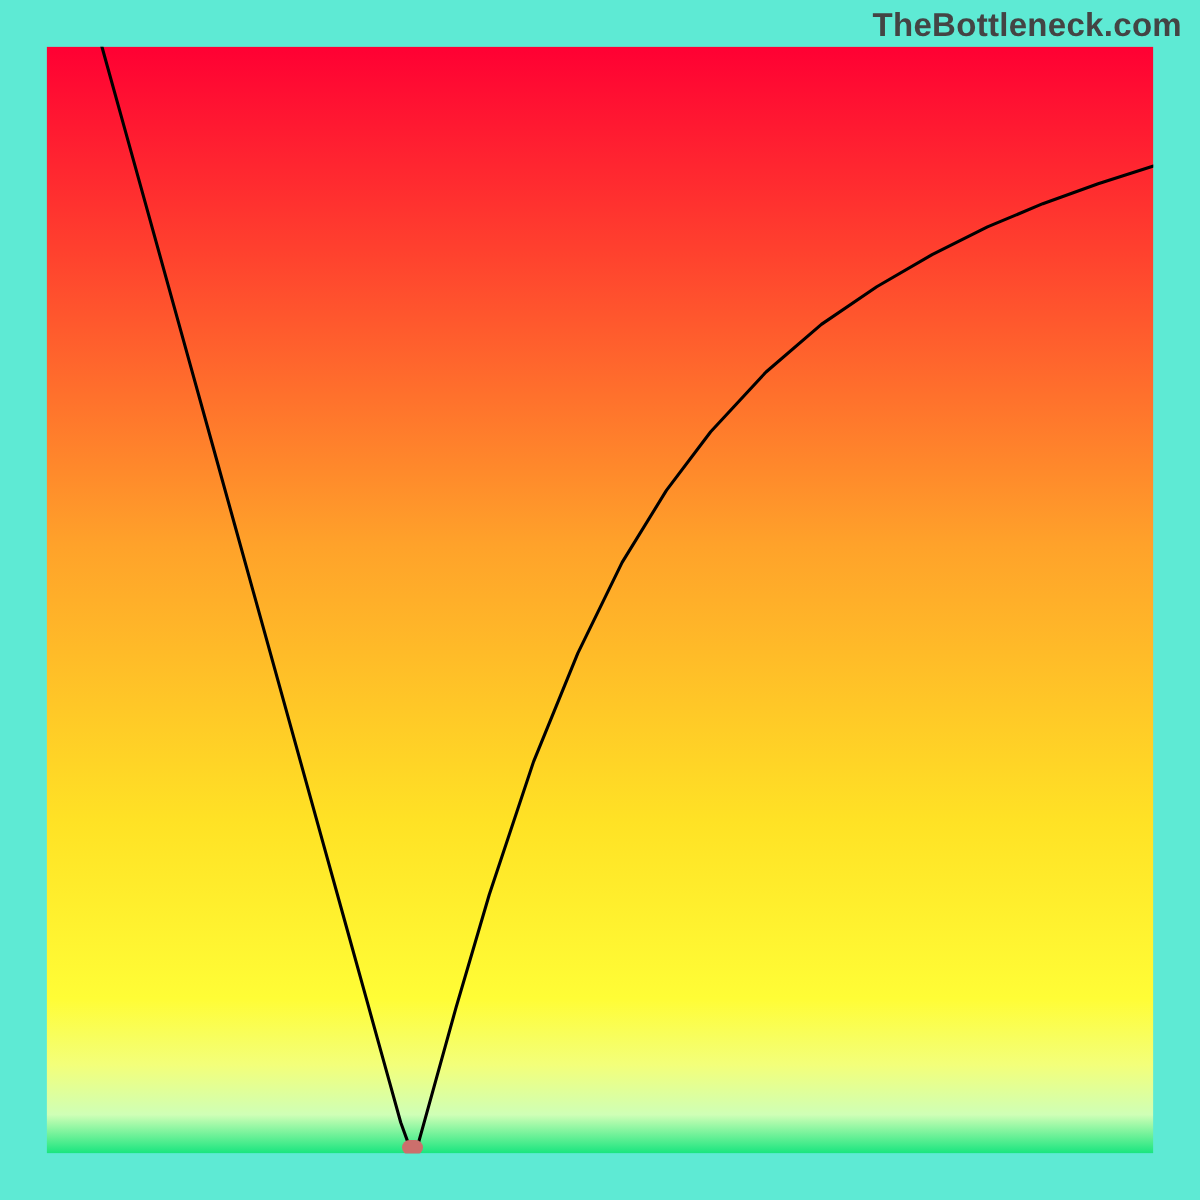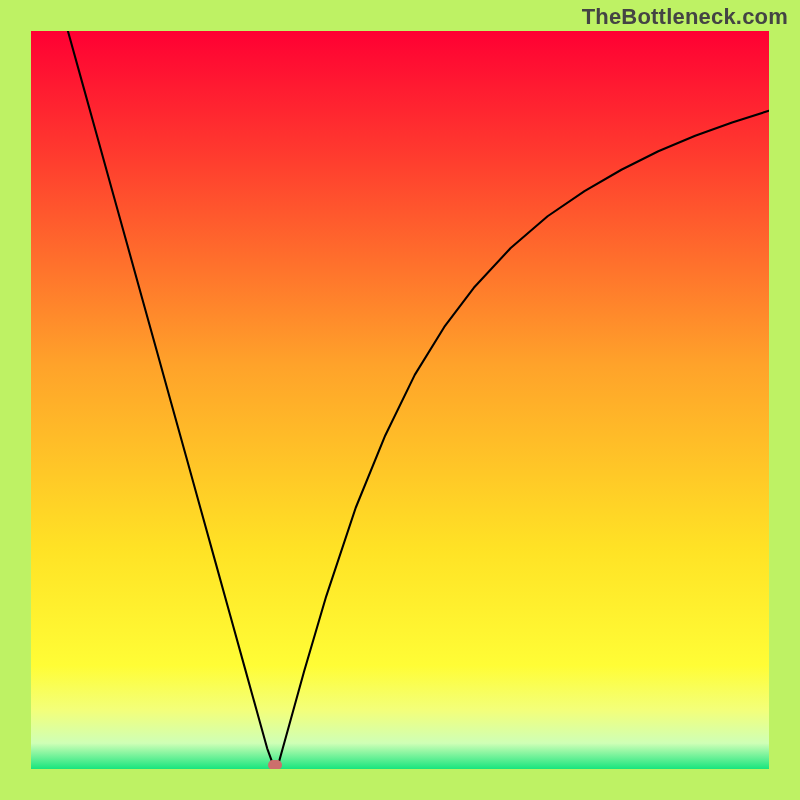--- a/index.html
+++ b/index.html
@@ -8,21 +8,21 @@
     width: 800px;
     height: 800px;
     overflow: hidden;
     background: #000;
     font-family: Arial, Helvetica, sans-serif;
   }
   .frame {
     position: relative;
     width: 800px;
     height: 800px;
-    background: #bef264;
+    background: #5eead4;
   }
   .watermark {
     position: absolute;
     top: 4px;
     right: 12px;
     color: #444;
     font-size: 22px;
     font-weight: bold;
     letter-spacing: 0.2px;
     z-index: 20;

